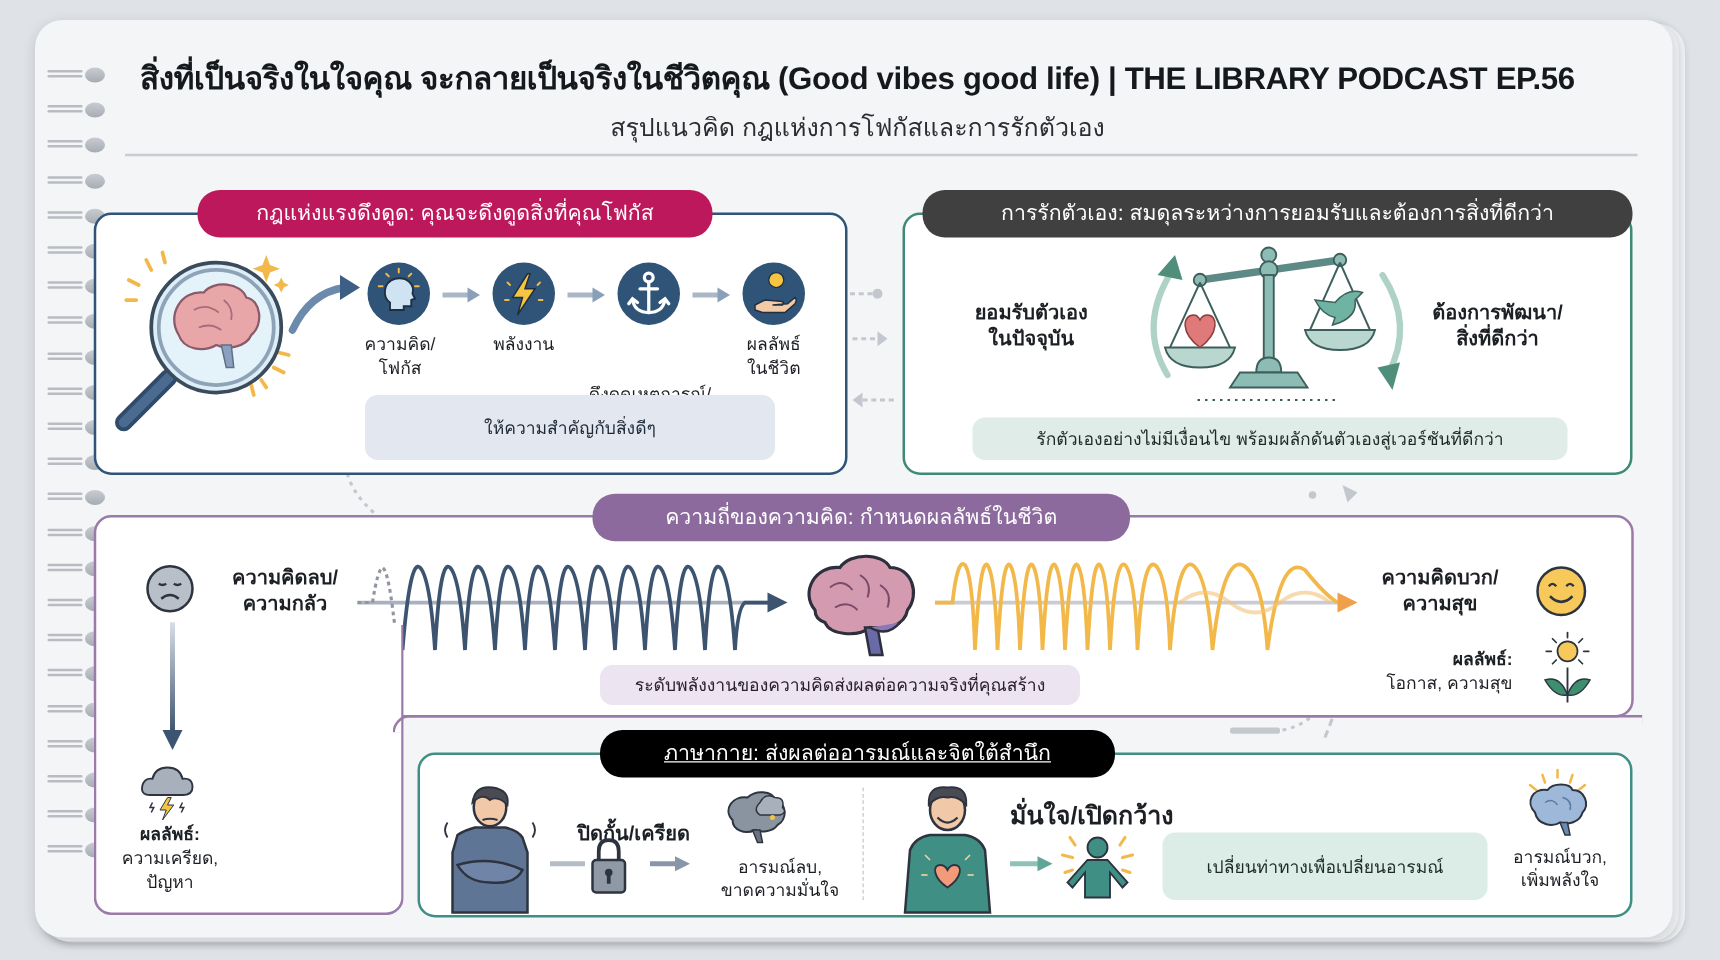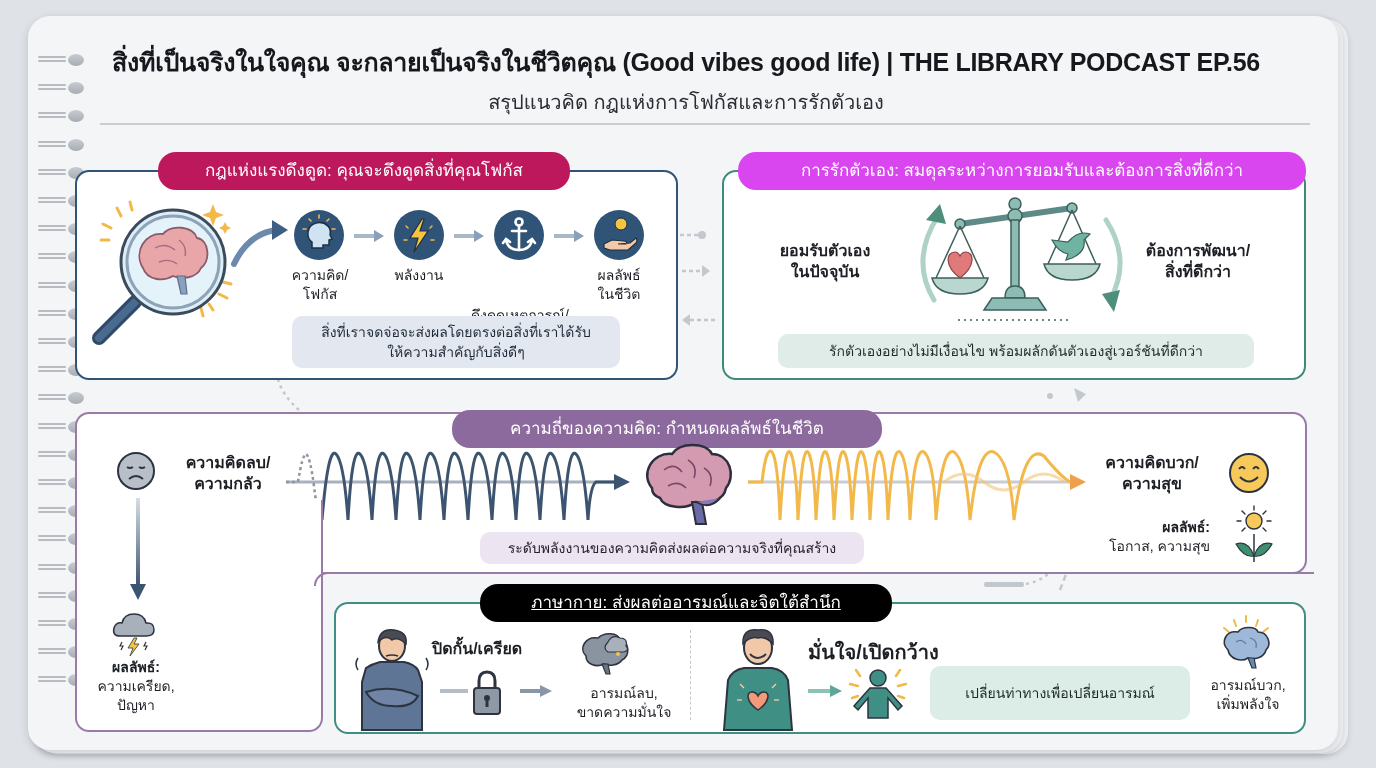--- a/index.html
+++ b/index.html
@@ -268,26 +268,25 @@
 <div class="txt" style="left:458px;top:266px;width:124px;text-align:center;font-size:14px;line-height:19px;margin-top:40px;">
   <div>ดึงดูดเหตุการณ์/</div>
   <div>ผู้คน</div>
 </div>
 <div class="txt" style="left:578px;top:266px;width:82px;text-align:center;font-size:14px;line-height:19px;">
   <div>ผลลัพธ์</div>
   <div>ในชีวิต</div>
 </div>
 
 <div class="note" style="left:292px;top:316px;width:328px;height:52px;background:#e3e8f0;color:#1f2a38;">
-  <div>สิ่งที่เราจดจ่อจะส่งผลโดยตรงต่อสิ่งที่เราได้รับ</div>
   <div>ให้ความสำคัญกับสิ่งดีๆ</div>
 </div>
 
 <div class="panel" style="left:722px;top:170px;width:584px;height:210px;border-color:#3f8a76;"></div>
-<div class="pill" style="left:738px;top:152px;width:568px;background:#d946ef;">การรักตัวเอง: สมดุลระหว่างการยอมรับและต้องการสิ่งที่ดีกว่า</div>
+<div class="pill" style="left:738px;top:152px;width:568px;background:#404040;">การรักตัวเอง: สมดุลระหว่างการยอมรับและต้องการสิ่งที่ดีกว่า</div>
 
 <div class="txt" style="left:766px;top:240px;width:118px;text-align:center;font-size:16px;line-height:21px;font-weight:bold;">
   <div>ยอมรับตัวเอง</div>
   <div>ในปัจจุบัน</div>
 </div>
 <div class="txt" style="left:1130px;top:240px;width:136px;text-align:center;font-size:16px;line-height:21px;font-weight:bold;">
   <div>ต้องการพัฒนา/</div>
   <div>สิ่งที่ดีกว่า</div>
 </div>
 
@@ -313,21 +312,21 @@
   <path d="M144 74 L200 74 Q196 90 172 90 Q148 90 144 74 Z" fill="#b9d6cf" stroke="#3d5f5c" stroke-width="1.5"></path>
   <path d="M60 88 C44 76 46 62 55 62 C58 62 60 66 60 66 C60 66 62 62 66 62 C74 62 76 76 60 88 Z" fill="#e07a7a" stroke="#8a3f3f" stroke-width="1.2"></path>
   <path d="M152 50 L168 52 Q178 40 190 44 L184 50 Q186 62 172 68 L166 70 L168 64 Q158 62 152 50 Z" fill="#6fb3a3" stroke="#3d5f5c" stroke-width="1.2"></path>
 </svg>
 
 <div class="note" style="left:778px;top:334px;width:476px;height:34px;background:#dfece7;color:#1f2a26;font-size:14px;">
   <div>รักตัวเองอย่างไม่มีเงื่อนไข พร้อมผลักดันตัวเองสู่เวอร์ชันที่ดีกว่า</div>
 </div>
 
 <div class="panel" style="left:75px;top:412px;width:1232px;height:162px;border-color:#9a7aa8;"></div>
-<div class="pill" style="left:452px;top:395px;width:430px;background:#8c6a9e;margin-top:15px;">ความถี่ของความคิด: กำหนดผลลัพธ์ในชีวิต</div>
+<div class="pill" style="left:474px;top:395px;width:430px;background:#8c6a9e;">ความถี่ของความคิด: กำหนดผลลัพธ์ในชีวิต</div>
 
 <svg style="left:116px;top:451px;width:40px;height:40px;" viewBox="0 0 40 40">
   <circle cx="20" cy="20" r="18" fill="#b9bfc8" stroke="#2d3440" stroke-width="2"></circle>
   <path d="M11 16 Q14 18 17 16 M23 16 Q26 18 29 16" stroke="#2d3440" stroke-width="1.8" fill="none"></path>
   <path d="M13 28 Q20 22 27 28" stroke="#2d3440" stroke-width="2" fill="none"></path>
 </svg>
 <div class="txt" style="left:172px;top:452px;width:112px;text-align:center;font-size:16px;line-height:21px;font-weight:bold;">
   <div>ความคิดลบ/</div>
   <div>ความกลัว</div>
 </div>
@@ -433,21 +432,21 @@
 <div class="pill" style="left:480px;top:584px;width:412px;background:#000000;text-decoration:underline;">ภาษากาย: ส่งผลต่ออารมณ์และจิตใต้สำนึก</div>
 
 <svg style="left:352px;top:626px;width:80px;height:104px;" viewBox="0 0 80 104">
   <path d="M6 32 Q2 38 6 44 M74 32 Q78 38 74 44" stroke="#2d3440" stroke-width="1.5" fill="none"></path>
   <path d="M10 56 L14 42 Q20 38 28 36 L52 36 Q62 38 66 44 L70 56 L70 104 L10 104 Z" fill="#5f7596" stroke="#2d3440" stroke-width="2"></path>
   <path d="M14 66 Q40 58 66 70 Q60 82 40 80 Q22 80 14 66 Z" fill="#6f84a6" stroke="#2d3440" stroke-width="2"></path>
   <ellipse cx="40" cy="20" rx="13" ry="15" fill="#f1c8a8" stroke="#2d3440" stroke-width="2"></ellipse>
   <path d="M26 16 Q28 2 42 4 Q56 6 54 18 Q46 10 40 14 Q34 8 26 16 Z" fill="#4a4a52" stroke="#2d3440" stroke-width="1.5"></path>
   <path d="M34 30 Q40 28 46 30" stroke="#2d3440" stroke-width="1.5" fill="none"></path>
 </svg>
-<div class="txt" style="left:432px;top:636px;width:120px;text-align:left;font-size:16px;font-weight:bold;">ปิดกั้น/เครียด</div>
+<div class="txt" style="left:432px;top:654px;width:120px;text-align:right;font-size:16px;font-weight:bold;">ปิดกั้น/เครียด</div>
 <svg style="left:440px;top:686px;width:30px;height:10px;">
     <line x1="0" y1="5" x2="28" y2="5" stroke="#b4bcc6" stroke-width="4"></line>
   </svg>
 <svg style="left:472px;top:670px;width:30px;height:46px;" viewBox="0 0 30 46">
   <path d="M7 18 L7 11 Q7 2 15 2 Q23 2 23 11 L23 18" stroke="#2d3440" stroke-width="3" fill="none"></path>
   <rect x="2" y="18" width="26" height="26" rx="3" fill="#8f99a6" stroke="#2d3440" stroke-width="2"></rect>
   <circle cx="15" cy="28" r="3" fill="#2d3440"></circle>
     <rect x="13.5" y="29" width="3" height="8" fill="#2d3440"></rect>
 </svg>
 <svg style="left:520px;top:684px;width:34px;height:14px;">

